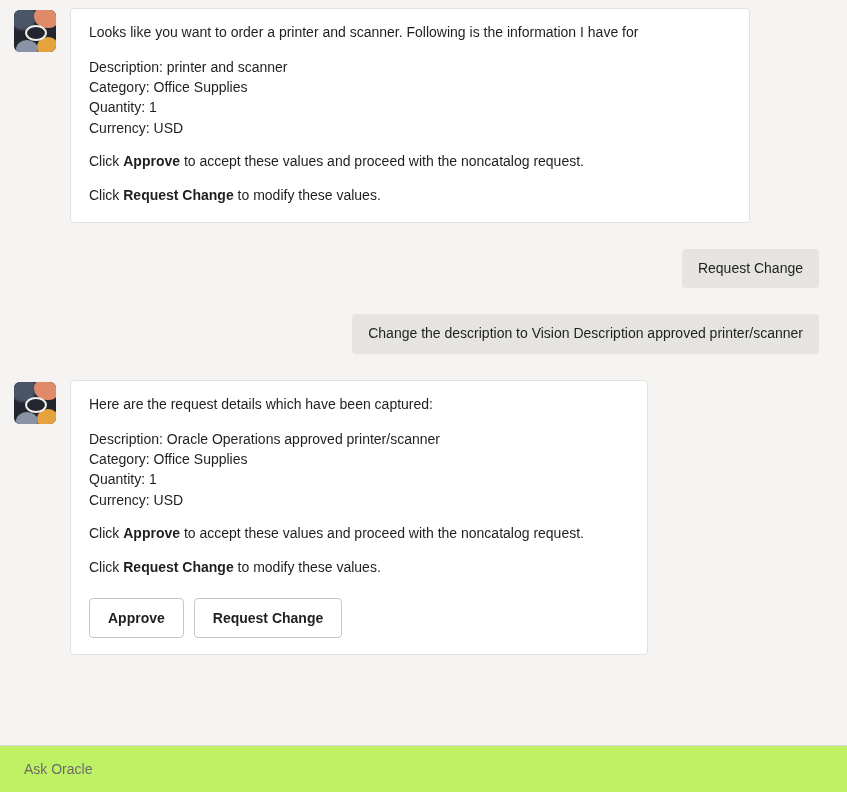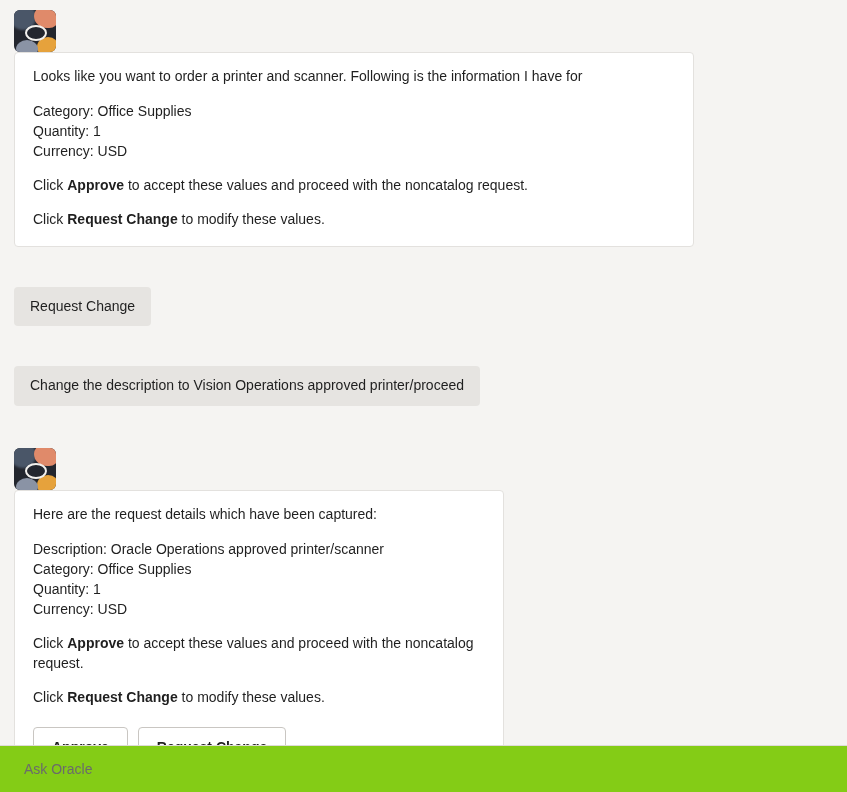--- a/index.html
+++ b/index.html
@@ -23,22 +23,21 @@
     width: 847px;
     height: 745px;
     overflow: hidden;
     box-sizing: border-box;
     padding: 8px 0 0 0;
   }
   .row {
     display: flex;
     align-items: flex-start;
     padding: 0 28px 12px 14px;
-    margin-bottom: 28px;
-    flex-direction: column;
+    margin-bottom: 14px;
   }
   .row.user {
     justify-content: flex-end;
     padding-right: 28px;
   }
   .avatar {
     width: 42px;
     height: 42px;
     border-radius: 6px;
     flex: 0 0 42px;
@@ -95,21 +94,21 @@
   }
   .bubble-user {
     background: #e6e4e1;
     border-radius: 4px;
     padding: 10px 16px;
     line-height: 1.4;
     box-sizing: border-box;
     color: #1f1f1f;
   }
   .bubble-wide { width: 680px; }
-  .bubble-mid { width: 490px; }
+  .bubble-mid { width: 578px; }
   .msg-line { white-space: pre-wrap; }
   .blank-line { height: 14px; }
   .detail-line { line-height: 1.45; }
   .bold { font-weight: bold; }
   .btn-row {
     margin-top: 20px;
     display: flex;
     gap: 10px;
   }
   .action-btn {
@@ -122,21 +121,21 @@
     color: #1f1f1f;
     cursor: pointer;
     font-weight: bold;
   }
   .footer {
     position: absolute;
     left: 0;
     bottom: 0;
     width: 847px;
     height: 47px;
-    background: #84cc16;
+    background: #bef264;
     border-top: 1px solid #dedbd7;
     display: flex;
     align-items: center;
     box-sizing: border-box;
     padding: 0 22px;
   }
   .footer-input {
     border: none;
     background: transparent;
     outline: none;
@@ -156,37 +155,38 @@
     <div class="avatar">
       <span class="q-blob-a"></span>
       <span class="q-blob-b"></span>
       <span class="q-blob-c"></span>
       <span class="q-blob-d"></span>
       <span class="q-ring"></span>
     </div>
     <div class="bubble-bot bubble-wide">
       <div class="msg-line">Looks like you want to order a printer and scanner. Following is the information I have for</div>
       <div class="blank-line"></div>
+      <div class="detail-line">Description: printer and scanner</div>
       <div class="detail-line">Category: Office Supplies</div>
       <div class="detail-line">Quantity: 1</div>
       <div class="detail-line">Currency: USD</div>
       <div class="blank-line"></div>
       <div><span>Click </span><span class="bold">Approve</span><span> to accept these values and proceed with the noncatalog request.</span></div>
       <div class="blank-line"></div>
       <div><span>Click </span><span class="bold">Request Change</span><span> to modify these values.</span></div>
     </div>
   </div>
 
   <div class="row user">
     <div class="bubble-user">Request Change</div>
   </div>
 
 
   <div class="row user">
-    <div class="bubble-user">Change the description to Vision Operations approved printer/proceed</div>
+    <div class="bubble-user">Change the description to Vision Description approved printer/scanner</div>
   </div>
 
   <div class="row bot">
     <div class="avatar">
       <span class="q-blob-a"></span>
       <span class="q-blob-b"></span>
       <span class="q-blob-c"></span>
       <span class="q-blob-d"></span>
       <span class="q-ring"></span>
     </div>

